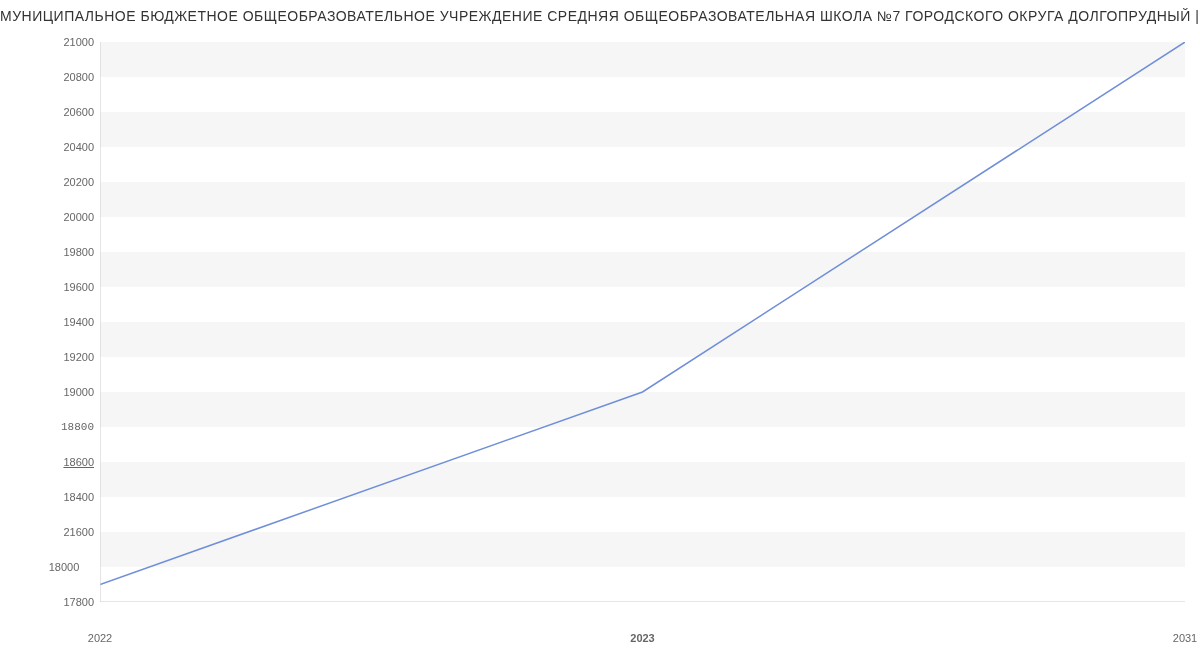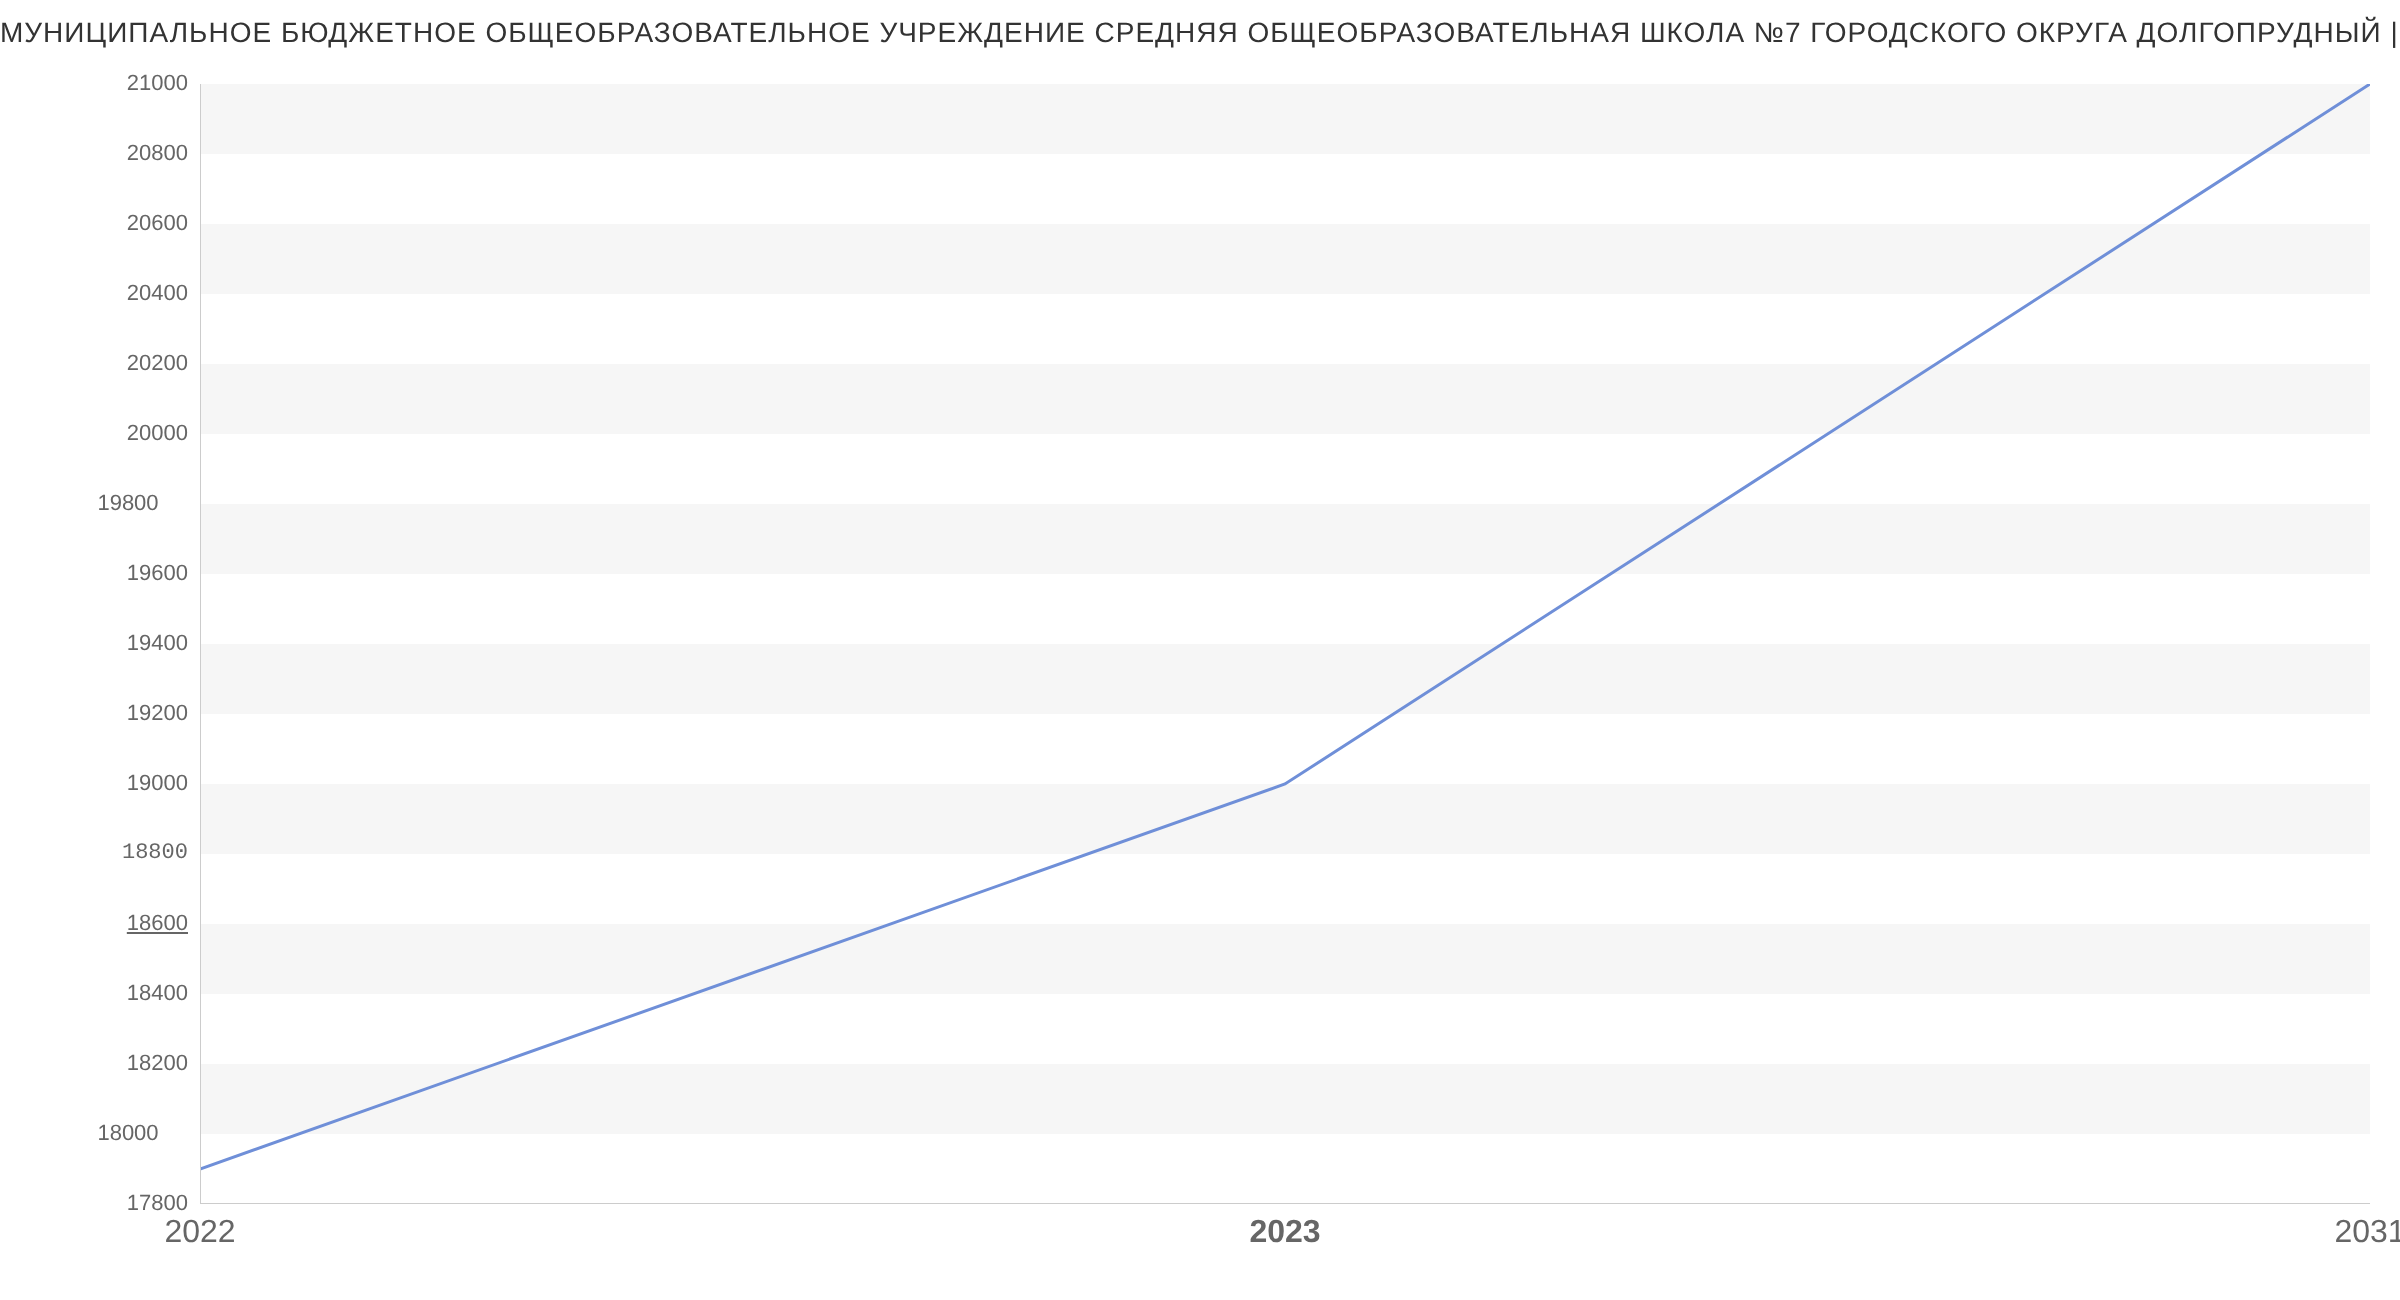--- a/index.html
+++ b/index.html
@@ -42,22 +42,22 @@
     position: absolute;
     right: 1106px; 
     transform: translateY(-50%);
     font-size: 11px;
     color: #666;
     text-align: right;
     width: 60px;
   }
   .x-tick-label {
     position: absolute;
-    top: 608px;
-    font-size: 16px;
+    top: 632px;
+    font-size: 11px;
     color: #666;
     transform: translateX(-50%);
     white-space: nowrap;
   }
 </style>
 </head>
 <body>
 
 <div class="chart-wrap">
 
@@ -83,29 +83,29 @@
           <line x1="0" x2="0" y1="560" y2="560" stroke="#cccccc"></line>
           <line x1="542.5" x2="542.5" y1="560" y2="560" stroke="#cccccc"></line>
           <line x1="1085" x2="1085" y1="560" y2="560" stroke="#cccccc"></line>
         </g>
     </svg>
   </div>
 
   <div id="y-labels">
       <div class="y-tick-label" style="top: 602px;">17800</div>
       <div class="y-tick-label" style="top: 567px; text-align: center;">18000</div>
-      <div class="y-tick-label" style="top: 532px;">18200</div>
+      <div class="y-tick-label" style="top: 532px;">21600</div>
       <div class="y-tick-label" style="top: 497px;">18400</div>
       <div class="y-tick-label" style="top: 462px; text-decoration: underline;">18600</div>
       <div class="y-tick-label" style="top: 427px; font-family: Liberation Mono, monospace;">18800</div>
       <div class="y-tick-label" style="top: 392px;">19000</div>
       <div class="y-tick-label" style="top: 357px;">19200</div>
       <div class="y-tick-label" style="top: 322px;">19400</div>
       <div class="y-tick-label" style="top: 287px;">19600</div>
-      <div class="y-tick-label" style="top: 252px; text-align: center;">19800</div>
+      <div class="y-tick-label" style="top: 252px;">19800</div>
       <div class="y-tick-label" style="top: 217px;">20000</div>
       <div class="y-tick-label" style="top: 182px;">20200</div>
       <div class="y-tick-label" style="top: 147px;">20400</div>
       <div class="y-tick-label" style="top: 112px;">20600</div>
       <div class="y-tick-label" style="top: 77px;">20800</div>
       <div class="y-tick-label" style="top: 42px;">21000</div>
     </div>
   <div id="x-labels">
       <div class="x-tick-label" style="left: 100px;">2022</div>
       <div class="x-tick-label" style="left: 642.5px; font-weight: bold;">2023</div>

